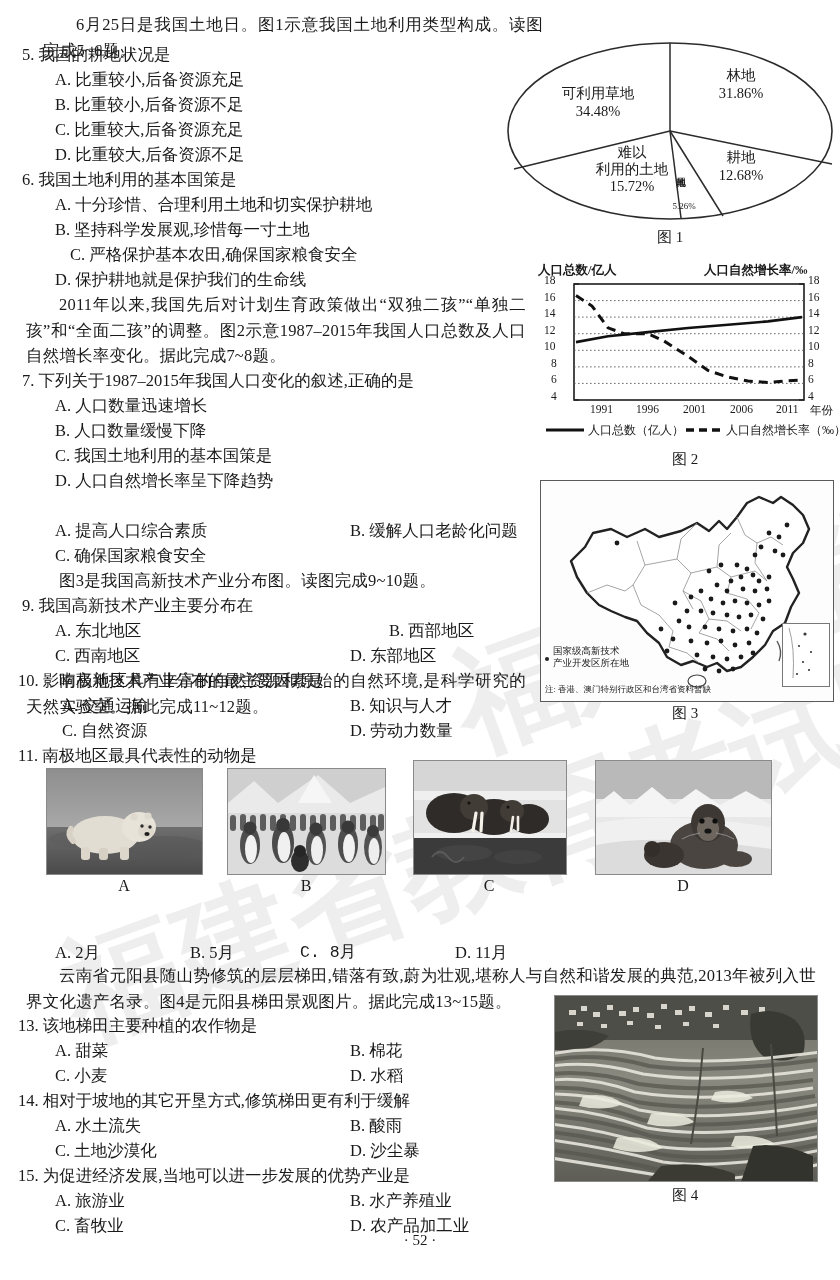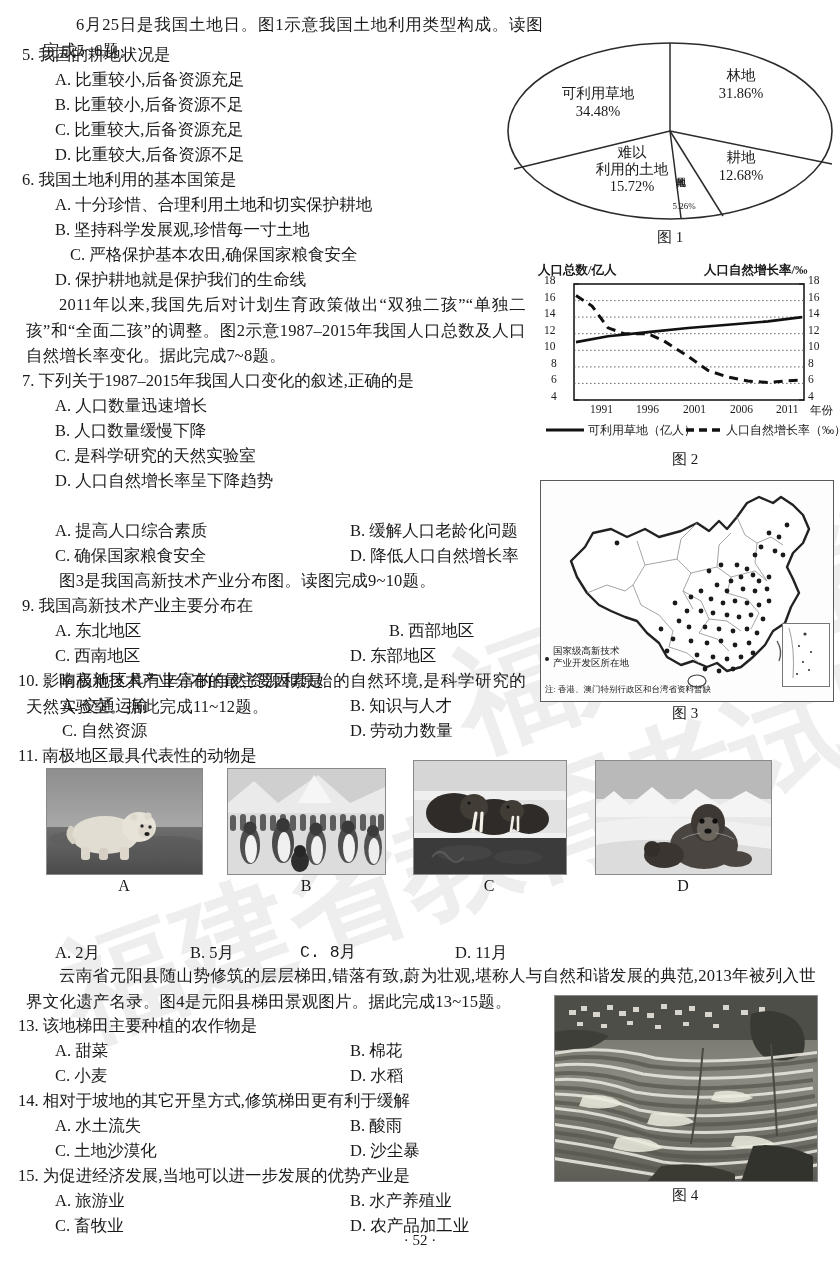--- a/index.html
+++ b/index.html
@@ -204,27 +204,26 @@
   <div class="opt" style="left:55px; top:192px;">A. 十分珍惜、合理利用土地和切实保护耕地</div>
   <div class="opt" style="left:55px; top:217px;">B. 坚持科学发展观,珍惜每一寸土地</div>
   <div class="opt" style="left:70px; top:242px;">C. 严格保护基本农田,确保国家粮食安全</div>
   <div class="opt" style="left:55px; top:267px;">D. 保护耕地就是保护我们的生命线</div>
 
   <div class="para indent" style="left:26px; top:292px; width:500px;">2011年以来,我国先后对计划生育政策做出“双独二孩”“单独二孩”和“全面二孩”的调整。图2示意1987–2015年我国人口总数及人口自然增长率变化。据此完成7~8题。</div>
 
   <div class="qline" style="left:22px; top:368px;">7. 下列关于1987–2015年我国人口变化的叙述,正确的是</div>
   <div class="opt" style="left:55px; top:393px;">A. 人口数量迅速增长</div>
   <div class="opt" style="left:55px; top:418px;">B. 人口数量缓慢下降</div>
-  <div class="opt" style="left:55px; top:443px;">C. 是科学研究的天然实验室</div>
+  <div class="opt" style="left:55px; top:443px;">C. 我国土地利用的基本国策是</div>
   <div class="opt" style="left:55px; top:468px;">D. 人口自然增长率呈下降趋势</div>
 
   <div class="opt" style="left:55px; top:518px;">A. 提高人口综合素质</div>
   <div class="opt" style="left:350px; top:518px;">B. 缓解人口老龄化问题</div>
   <div class="opt" style="left:55px; top:543px;">C. 确保国家粮食安全</div>
-  <div class="opt" style="left:350px; top:543px;">D. 降低人口自然增长率</div>
 
   <div class="para indent" style="left:26px; top:568px; width:500px;">图3是我国高新技术产业分布图。读图完成9~10题。</div>
 
   <div class="qline" style="left:22px; top:593px;">9. 我国高新技术产业主要分布在</div>
   <div class="opt" style="left:55px; top:618px;">A. 东北地区</div>
   <div class="opt" style="left:350px; top:618px;margin-left:39px;">B. 西部地区</div>
   <div class="opt" style="left:55px; top:643px;">C. 西南地区</div>
   <div class="opt" style="left:350px; top:643px;">D. 东部地区</div>
 
   <div class="qline" style="left:18px; top:668px;">10. 影响高新技术产业分布的最主要因素是</div>
@@ -489,21 +488,21 @@
     <div class="tick" style="left:98px;  top:141px;">1996</div>
     <div class="tick" style="left:145px; top:141px;">2001</div>
     <div class="tick" style="left:192px; top:141px;">2006</div>
     <div class="tick" style="left:238px; top:141px;">2011</div>
     <div class="tick" style="left:272px; top:141px;">年份</div>
 
     <svg width="300" height="22" viewBox="0 0 300 22" style="position:absolute; left:0; top:158px;">
       <line x1="8" y1="10" x2="46" y2="10" stroke="#111" stroke-width="3"></line>
       <line x1="148" y1="10" x2="186" y2="10" stroke="#111" stroke-width="3.4" stroke-dasharray="8 5"></line>
     </svg>
-    <div class="legend-txt" style="left:50px; top:160px;">可利用草地（亿人）</div>
+    <div class="legend-txt" style="left:50px; top:160px;">人口总数（亿人）</div>
     <div class="legend-txt" style="left:188px; top:160px;">人口自然增长率（‰）</div>
   </div>
   <div class="fig-cap" style="left:620px; top:450px; width:130px;">图 2</div>
 
   <div id="fig3">
     <svg width="292" height="220" viewBox="0 0 292 220">
 
       <path d="M36 96 L30 80 L44 66 L52 52 L70 48 L86 56 L104 48 L118 56 L140 50
                L156 42 L168 50 L178 40 L186 48 L196 36 L206 22 L218 16 L232 22
                L240 16 L252 24 L262 34 L268 48 L262 62 L252 72 L246 86 L252 98

